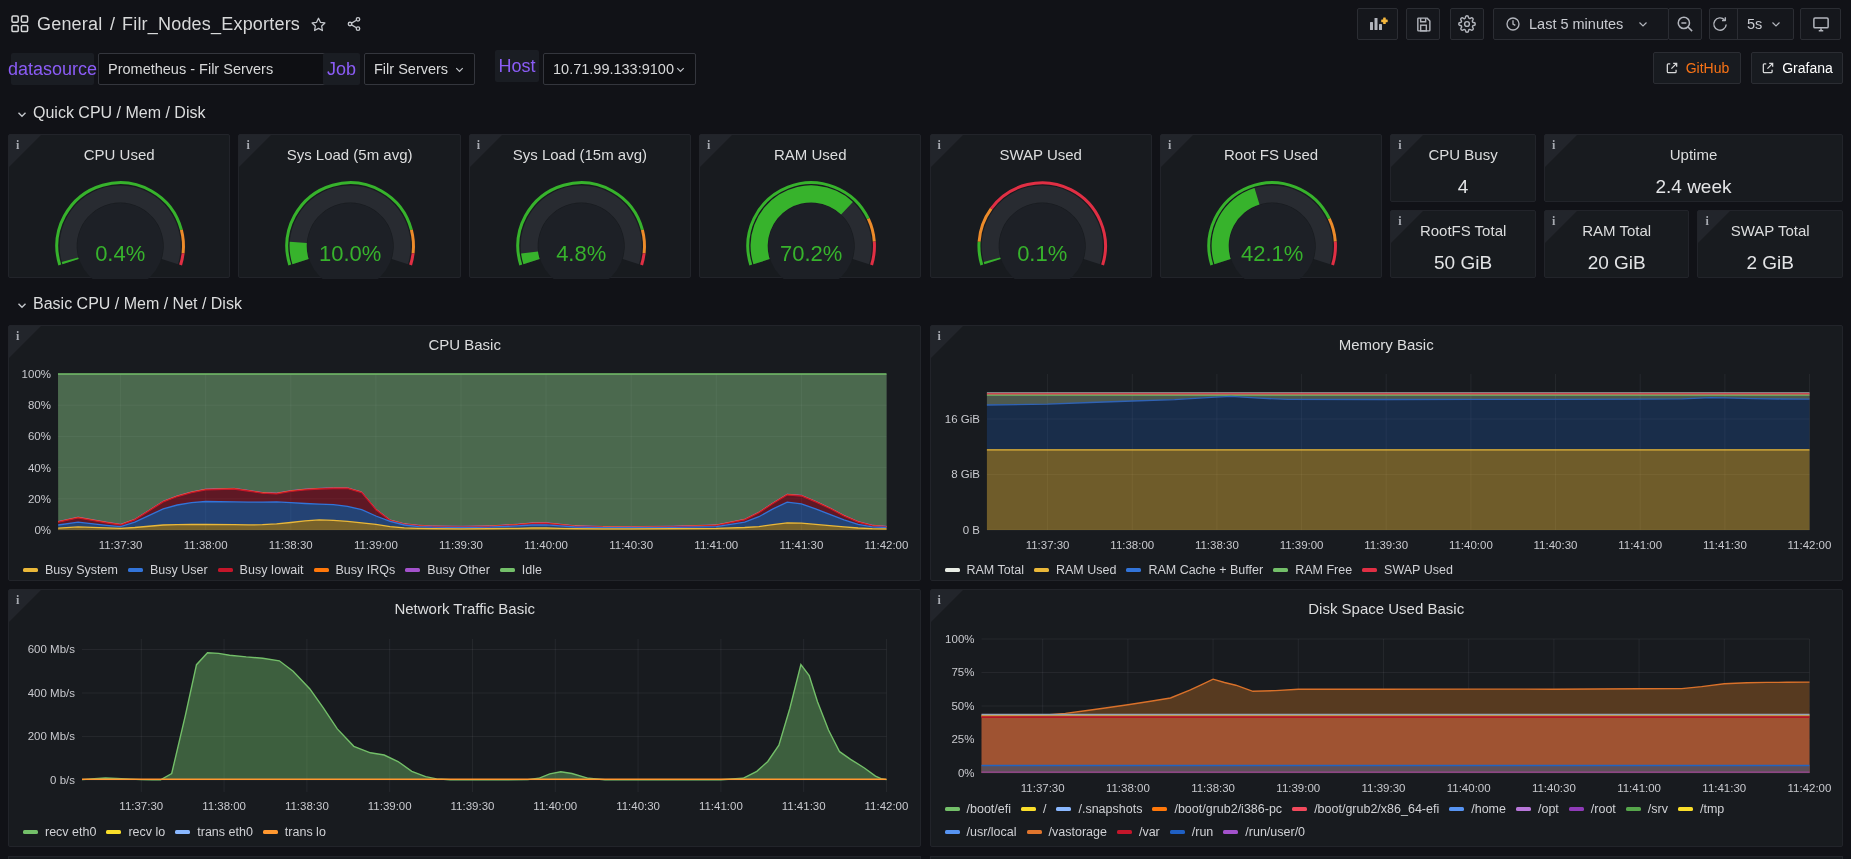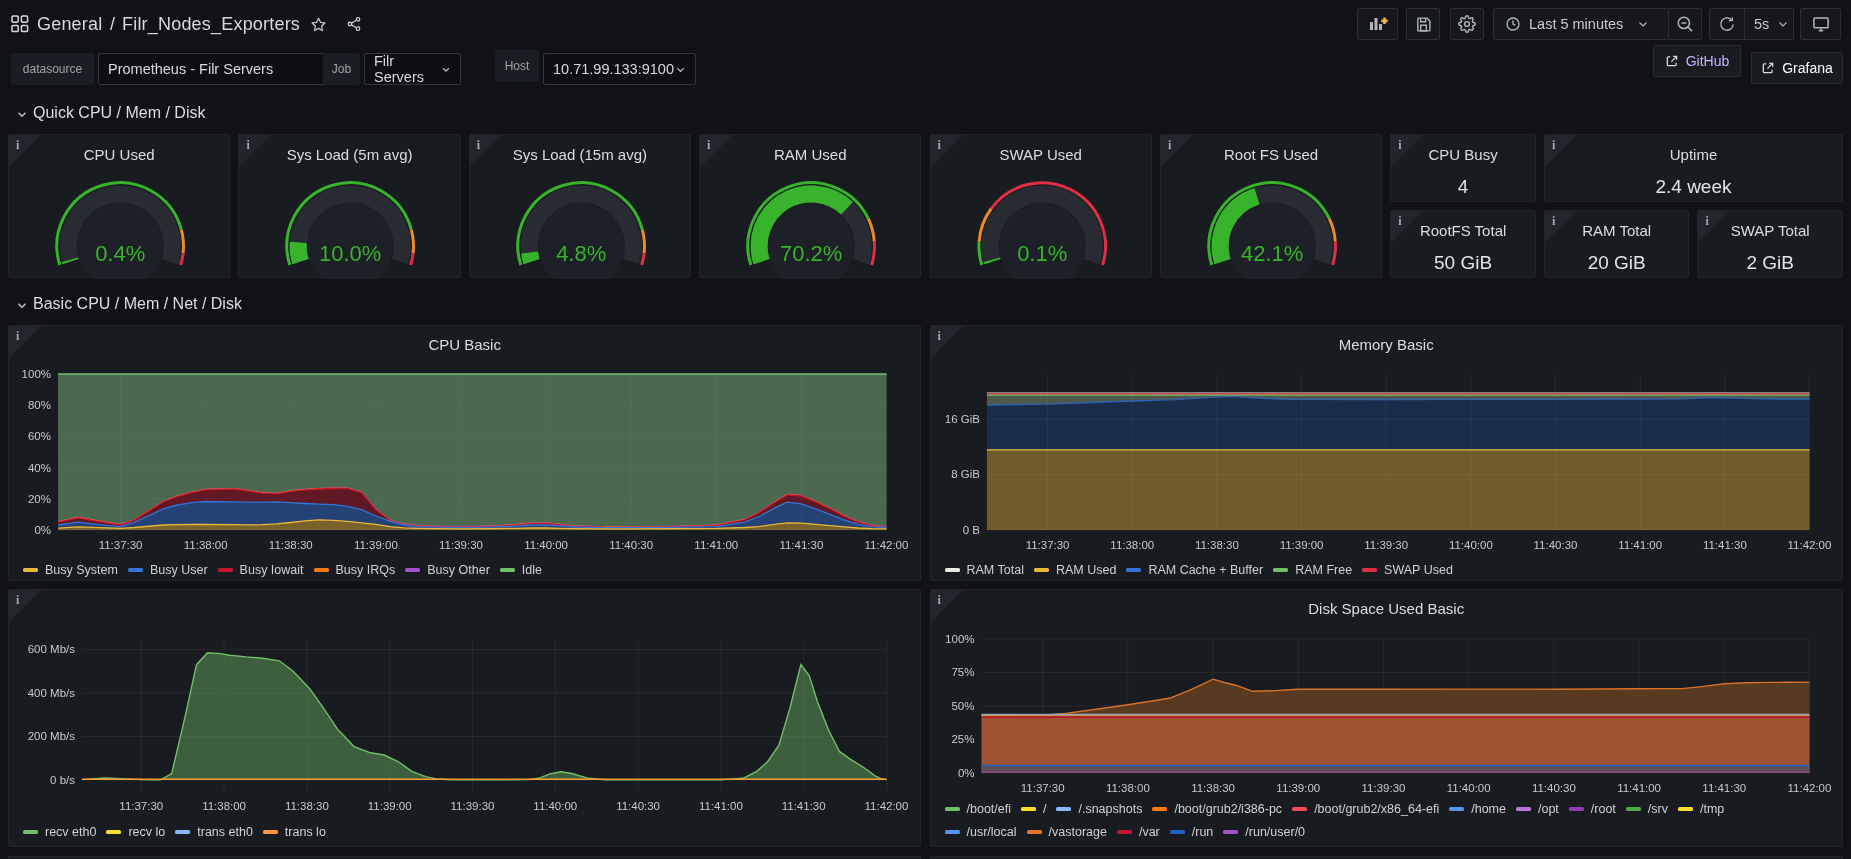--- a/index.html
+++ b/index.html
@@ -10,21 +10,21 @@
     font-size:15px; font-weight:400; white-space:nowrap; }
   .corner { position:absolute; top:0; left:0; width:0; height:0;
     border-left:32px solid #22252b; border-bottom:32px solid transparent; }
   .iinfo { position:absolute; top:3px; left:7px; color:#a8abb2; font-size:12px;
     font-family:"Liberation Serif", serif; font-weight:bold; font-style:normal; }
   .legend { position:absolute; display:flex; align-items:center; color:#d0d1d5; font-size:12.5px; white-space:nowrap; }
   .legend .it { display:flex; align-items:center; margin-right:10px; }
   .legend .sw { width:15px; height:4px; border-radius:1.5px; margin-right:7px; display:inline-block; }
   .chip { position:absolute; height:32px; background:#1a1d23; border-radius:2px;
     display:flex; align-items:center; justify-content:center;
-    color:#a3a3a3; font-size:12px; font-weight:400; }
+    color:#8b5cf6; font-size:18px; font-weight:400; }
   .drop { position:absolute; height:32px; background:#0e0f13; border:1px solid #34363d; border-radius:2px;
     display:flex; align-items:center; color:#d8d9da; font-size:14.5px; padding:0 9px; }
   .tbtn { position:absolute; height:32px; background:#15171c; border:1px solid #2b2d33; border-radius:2px;
     display:flex; align-items:center; justify-content:center; color:#b2b5bc; }
   .navtxt { color:#d8d9da; font-size:18px; letter-spacing:0.2px; }
   svg text { font-family:"Liberation Sans", sans-serif; }
 </style></head>
 <body>
 
 <svg class="abs" style="left:11px;top:15px" width="18" height="18" viewBox="0 0 18 18">
@@ -87,21 +87,21 @@
  <svg width="12" height="12" viewBox="0 0 24 24" fill="none" stroke="#b2b5bc" stroke-width="2.4" style="margin-left:14px">
       <path d="M5 9l7 7 7-7"></path>
     </svg>
 </div>
 <div class="tbtn" style="left:1668px;top:8px;width:34px">
     <svg width="18" height="18" viewBox="0 0 24 24" fill="none" stroke="#b2b5bc" stroke-width="2">
  <circle cx="10.5" cy="10.5" r="7.5"></circle>
       <path d="M16 16 21.5 21.5 M7.2 10.5h6.6"></path>
     </svg>
   </div>
-<div class="tbtn" style="left:1709px;top:8px;width:85px;justify-content:flex-start;padding-left:9px">
+<div class="tbtn" style="left:1709px;top:8px;width:85px;justify-content:flex-start;padding-left:2px">
  <svg width="16" height="16" viewBox="0 0 24 24" fill="none" stroke="#b2b5bc" stroke-width="2.1">
   <path d="M21.3 12.7a9.3 9.3 0 1 1-2.6-7.1"></path>
       <path d="M20 1.8v5h-5" stroke-linejoin="round"></path>
     </svg>
  <div style="width:1px;height:30px;background:#2b2d33;margin-left:9px"></div>
  <span style="margin-left:9px;font-size:14.5px;color:#c9cbd1">5s</span>
  <svg width="12" height="12" viewBox="0 0 24 24" fill="none" stroke="#b2b5bc" stroke-width="2.4" style="margin-left:8px">
       <path d="M5 9l7 7 7-7"></path>
     </svg>
 </div>
@@ -113,34 +113,34 @@
   </div>
 
 <div class="chip" style="left:11px;top:53px;width:83px">datasource</div>
 <div class="drop" style="left:98px;top:53px;width:253px;justify-content:space-between">
   <span>Prometheus - Filr Servers</span>
   <svg width="11" height="11" viewBox="0 0 24 24" fill="none" stroke="#c4c7cc" stroke-width="2.6">
       <path d="M5 9l7 7 7-7"></path>
     </svg>
 </div>
 <div class="chip" style="left:323px;top:53px;width:37px">Job</div>
-<div class="drop" style="left:364px;top:53px;width:97px;justify-content:space-between">
+<div class="drop" style="left:364px;top:53px;width:111px;justify-content:space-between">
   <span>Filr Servers</span>
   <svg width="11" height="11" viewBox="0 0 24 24" fill="none" stroke="#c4c7cc" stroke-width="2.6">
       <path d="M5 9l7 7 7-7"></path>
     </svg>
 </div>
 <div class="chip" style="left:495px;top:50px;width:44px">Host</div>
 <div class="drop" style="left:543px;top:53px;width:153px;justify-content:space-between">
   <span>10.71.99.133:9100</span>
   <svg width="11" height="11" viewBox="0 0 24 24" fill="none" stroke="#c4c7cc" stroke-width="2.6">
       <path d="M5 9l7 7 7-7"></path>
     </svg>
 </div>
-<div class="tbtn" style="left:1653px;top:45px;width:88px;color:#c4b5fd;font-size:14px;font-weight:500;background:#181b20"><svg width="14" height="14" viewBox="0 0 24 24" fill="none" stroke="#d8d9da" stroke-width="2.2" style="margin-right:7px">
+<div class="tbtn" style="left:1653px;top:52px;width:88px;color:#f97316;font-size:14px;font-weight:500;background:#181b20"><svg width="14" height="14" viewBox="0 0 24 24" fill="none" stroke="#d8d9da" stroke-width="2.2" style="margin-right:7px">
  <path d="M9 5H5.5A1.5 1.5 0 0 0 4 6.5v12A1.5 1.5 0 0 0 5.5 20h12a1.5 1.5 0 0 0 1.5-1.5V15"></path>
  <path d="M14 4h6v6 M20 4 11 13"></path>
     </svg>GitHub</div>
 <div class="tbtn" style="left:1751px;top:52px;width:92px;color:#fff;font-size:14px;font-weight:500;background:#181b20"><svg width="14" height="14" viewBox="0 0 24 24" fill="none" stroke="#d8d9da" stroke-width="2.2" style="margin-right:7px">
  <path d="M9 5H5.5A1.5 1.5 0 0 0 4 6.5v12A1.5 1.5 0 0 0 5.5 20h12a1.5 1.5 0 0 0 1.5-1.5V15"></path>
  <path d="M14 4h6v6 M20 4 11 13"></path>
     </svg>Grafana</div>
 
 <svg class="abs" style="left:15px;top:107px" width="14" height="14" viewBox="0 0 24 24" fill="none" stroke="#c4c7cc" stroke-width="2.4">
     <path d="M6 10l6 6 6-6"></path>
@@ -367,20 +367,21 @@
       <span class="it"><span class="sw" style="background:#e8ece4"></span>RAM Total</span>
       <span class="it"><span class="sw" style="background:#eab839"></span>RAM Used</span>
       <span class="it"><span class="sw" style="background:#3274d9"></span>RAM Cache + Buffer</span>
       <span class="it"><span class="sw" style="background:#73bf69"></span>RAM Free</span>
       <span class="it"><span class="sw" style="background:#e02f44"></span>SWAP Used</span>
     </div>
 </div>
 <div class="panel" style="left:8px;top:589px;width:913.4px;height:258px">
 <div class="corner"></div>
     <span class="iinfo">i</span>
+<div class="ptitle" style="top:10px">Network Traffic Basic</div>
 <svg class="abs" style="left:0;top:0" width="913.4" height="258" viewBox="0 0 913.4 258">
       <line x1="132.3" y1="49" x2="132.3" y2="202" stroke="rgba(204,204,220,0.08)" stroke-width="1"></line>
       <line x1="215.1" y1="49" x2="215.1" y2="202" stroke="rgba(204,204,220,0.08)" stroke-width="1"></line>
       <line x1="297.9" y1="49" x2="297.9" y2="202" stroke="rgba(204,204,220,0.08)" stroke-width="1"></line>
       <line x1="380.7" y1="49" x2="380.7" y2="202" stroke="rgba(204,204,220,0.08)" stroke-width="1"></line>
       <line x1="463.5" y1="49" x2="463.5" y2="202" stroke="rgba(204,204,220,0.08)" stroke-width="1"></line>
       <line x1="546.3" y1="49" x2="546.3" y2="202" stroke="rgba(204,204,220,0.08)" stroke-width="1"></line>
       <line x1="629.1" y1="49" x2="629.1" y2="202" stroke="rgba(204,204,220,0.08)" stroke-width="1"></line>
       <line x1="711.9" y1="49" x2="711.9" y2="202" stroke="rgba(204,204,220,0.08)" stroke-width="1"></line>
       <line x1="794.7" y1="49" x2="794.7" y2="202" stroke="rgba(204,204,220,0.08)" stroke-width="1"></line>

